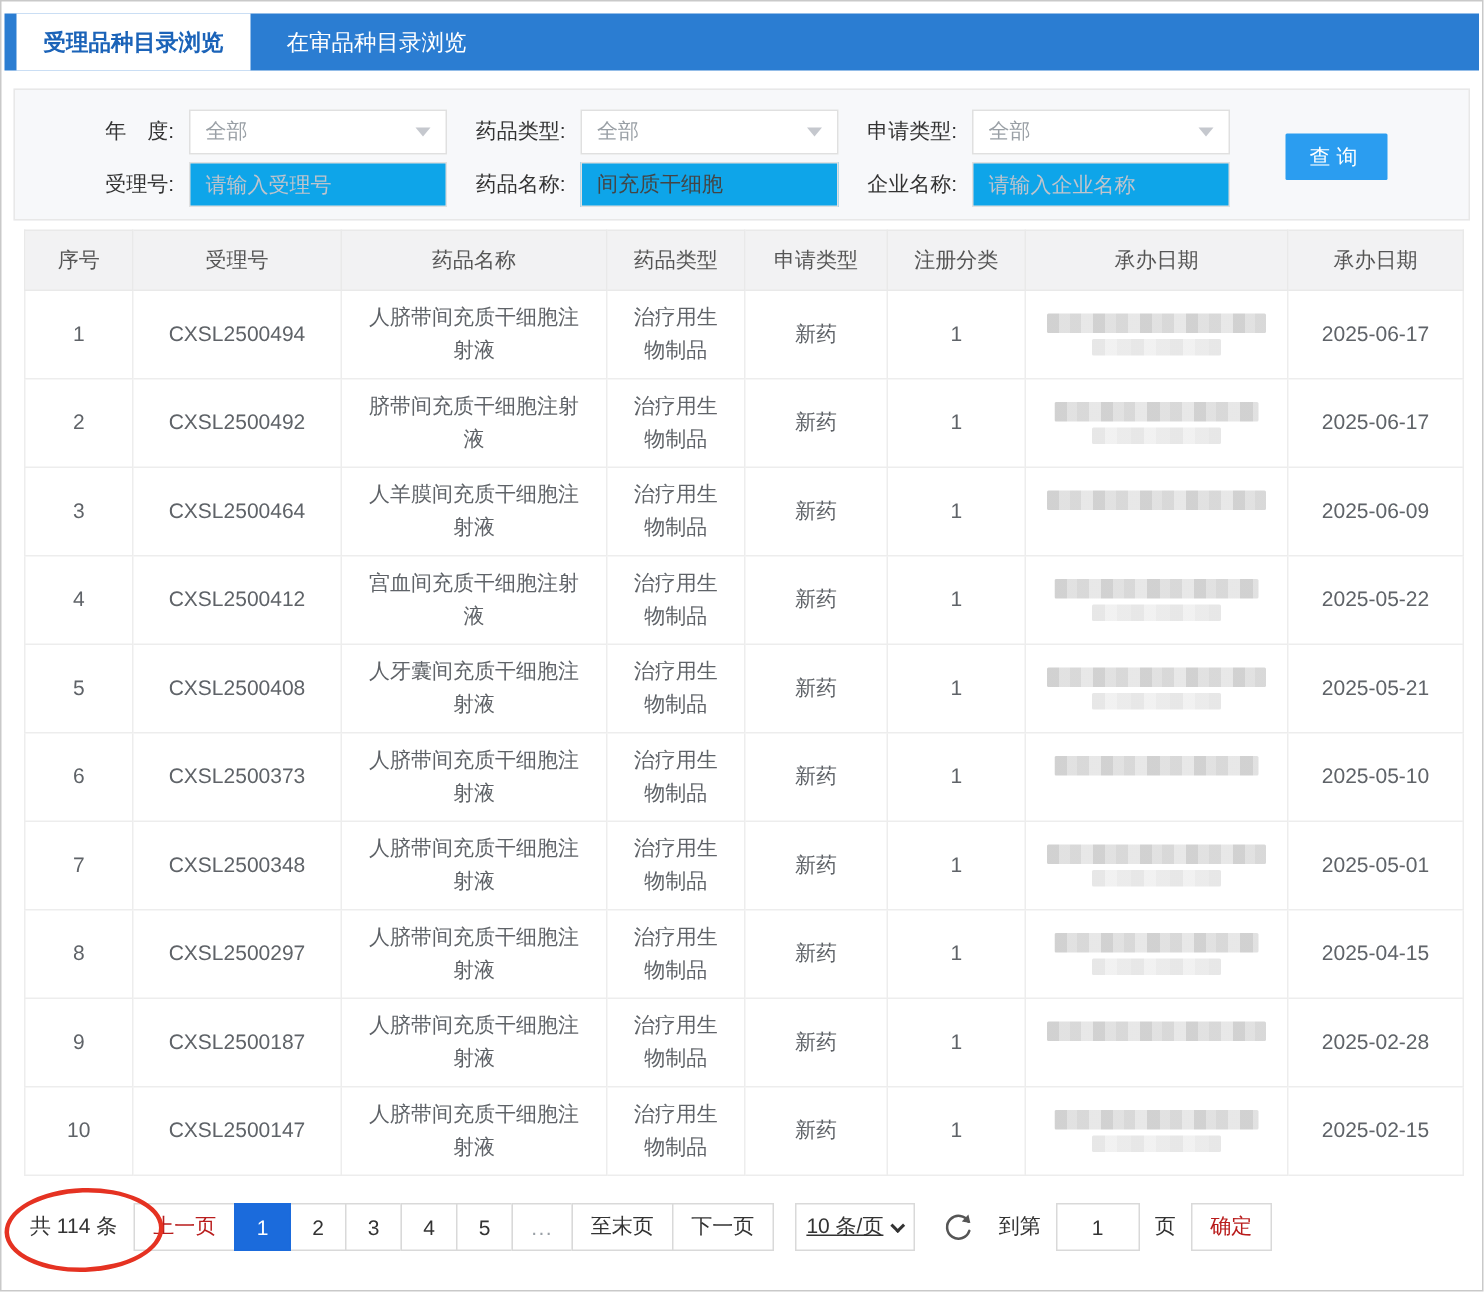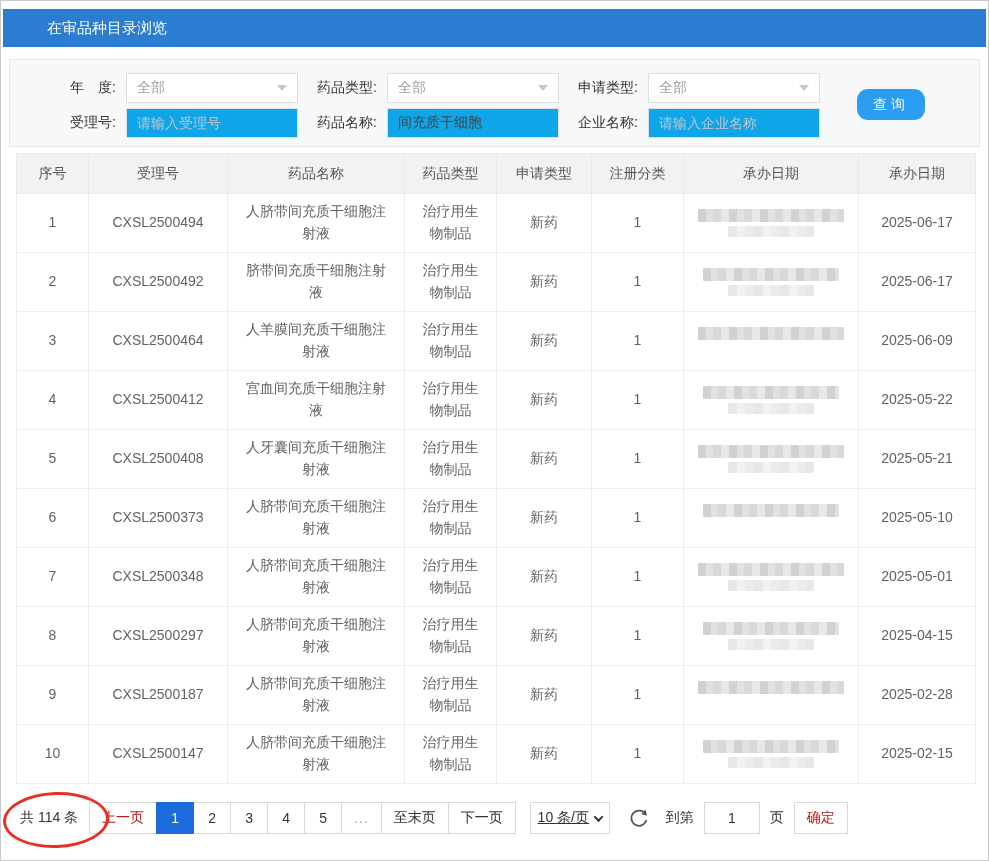--- a/index.html
+++ b/index.html
@@ -11,39 +11,39 @@
     color:#333;
   }
 
   
   .tabbar { position:absolute; left:2px; right:2px; top:8px; height:38px;
     background:#2b7dd2; display:flex; align-items:stretch; }
   .tab { display:flex; align-items:center; justify-content:center;
     font-size:15px; cursor:pointer; }
   .tab.active { background:#ffffff; color:#1b63b8; font-weight:bold;
     width:156px; margin-left:8px; }
-  .tab.inactive { color:#ffffff; width:168px;margin-left:20px; }
+  .tab.inactive { color:#ffffff; width:168px; }
 
   
   .filter-panel { position:absolute; left:8px; right:8px; top:58px; height:88px;
     background:#f7f8fa; border:1px solid #e8e8e8; }
   .frow { position:absolute; left:0; display:flex; align-items:center; padding-left:30px; }
   .frow.r1 { top:13px; } .frow.r2 { top:48px; }
   .flabel { width:76px; text-align:right; margin-right:10px; font-size:14px; color:#333; white-space:nowrap; }
   .flabel.gap { margin-left:3px; }
   .fselect { width:172px; height:30px; background:#fff; border:1px solid #e0e0e0;
     display:flex; align-items:center; justify-content:space-between;
     padding:0 10px; font-size:14px; color:#9aa0a6; cursor:pointer; }
   .caret { width:0; height:0; border-left:5px solid transparent;
     border-right:5px solid transparent; border-top:6px solid #c5c8ce; }
   .finput { width:172px; height:30px; background:#0ea5e9; border:1px solid #e0e0e0;
     padding:0 10px; font-size:14px; color:#444; outline:none; }
   .finput::placeholder { color:#c0c4cc; }
   .search-btn { position:absolute; left:847px; top:29px; width:68px; height:31px;
-    background:#2b9df0; color:#fff; border:none; border-radius:11px;
+    background:#2b9df0; color:#fff; border:none; border-radius:1px;
     font-size:14px; letter-spacing:4px; cursor:pointer; }
 
   
   .data-table { position:absolute; left:15px; top:152px; width:959px;
     border-collapse:collapse; table-layout:fixed; }
   .data-table th { height:40px; background:#f2f2f3; font-weight:normal;
     color:#555; font-size:14px; border:1px solid #e9e9e9; }
   .data-table td { height:59px; color:#5f6368; font-size:14px; text-align:center;
     border:1px solid #ededed; line-height:1.55; padding:0 8px; }
   .data-table td.col-drugname { padding:0 12px; }
@@ -84,20 +84,23 @@
 
   
   .red-ellipse { position:absolute; left:2px; top:791px; width:106px; height:56px;
     border:3px solid #e53222; border-radius:50%; transform:rotate(-2deg);
     pointer-events:none; }
 </style>
 </head>
 <body>
 
 <div class="tabbar">
+  <div class="tab active">
+    <span>受理品种目录浏览</span>
+  </div>
   <div class="tab inactive">
     <span>在审品种目录浏览</span>
   </div>
 </div>
 
 <div class="filter-panel">
   <div class="frow r1">
     <span class="flabel">年　度:</span>
     <div class="fselect">
       <span>全部</span>

